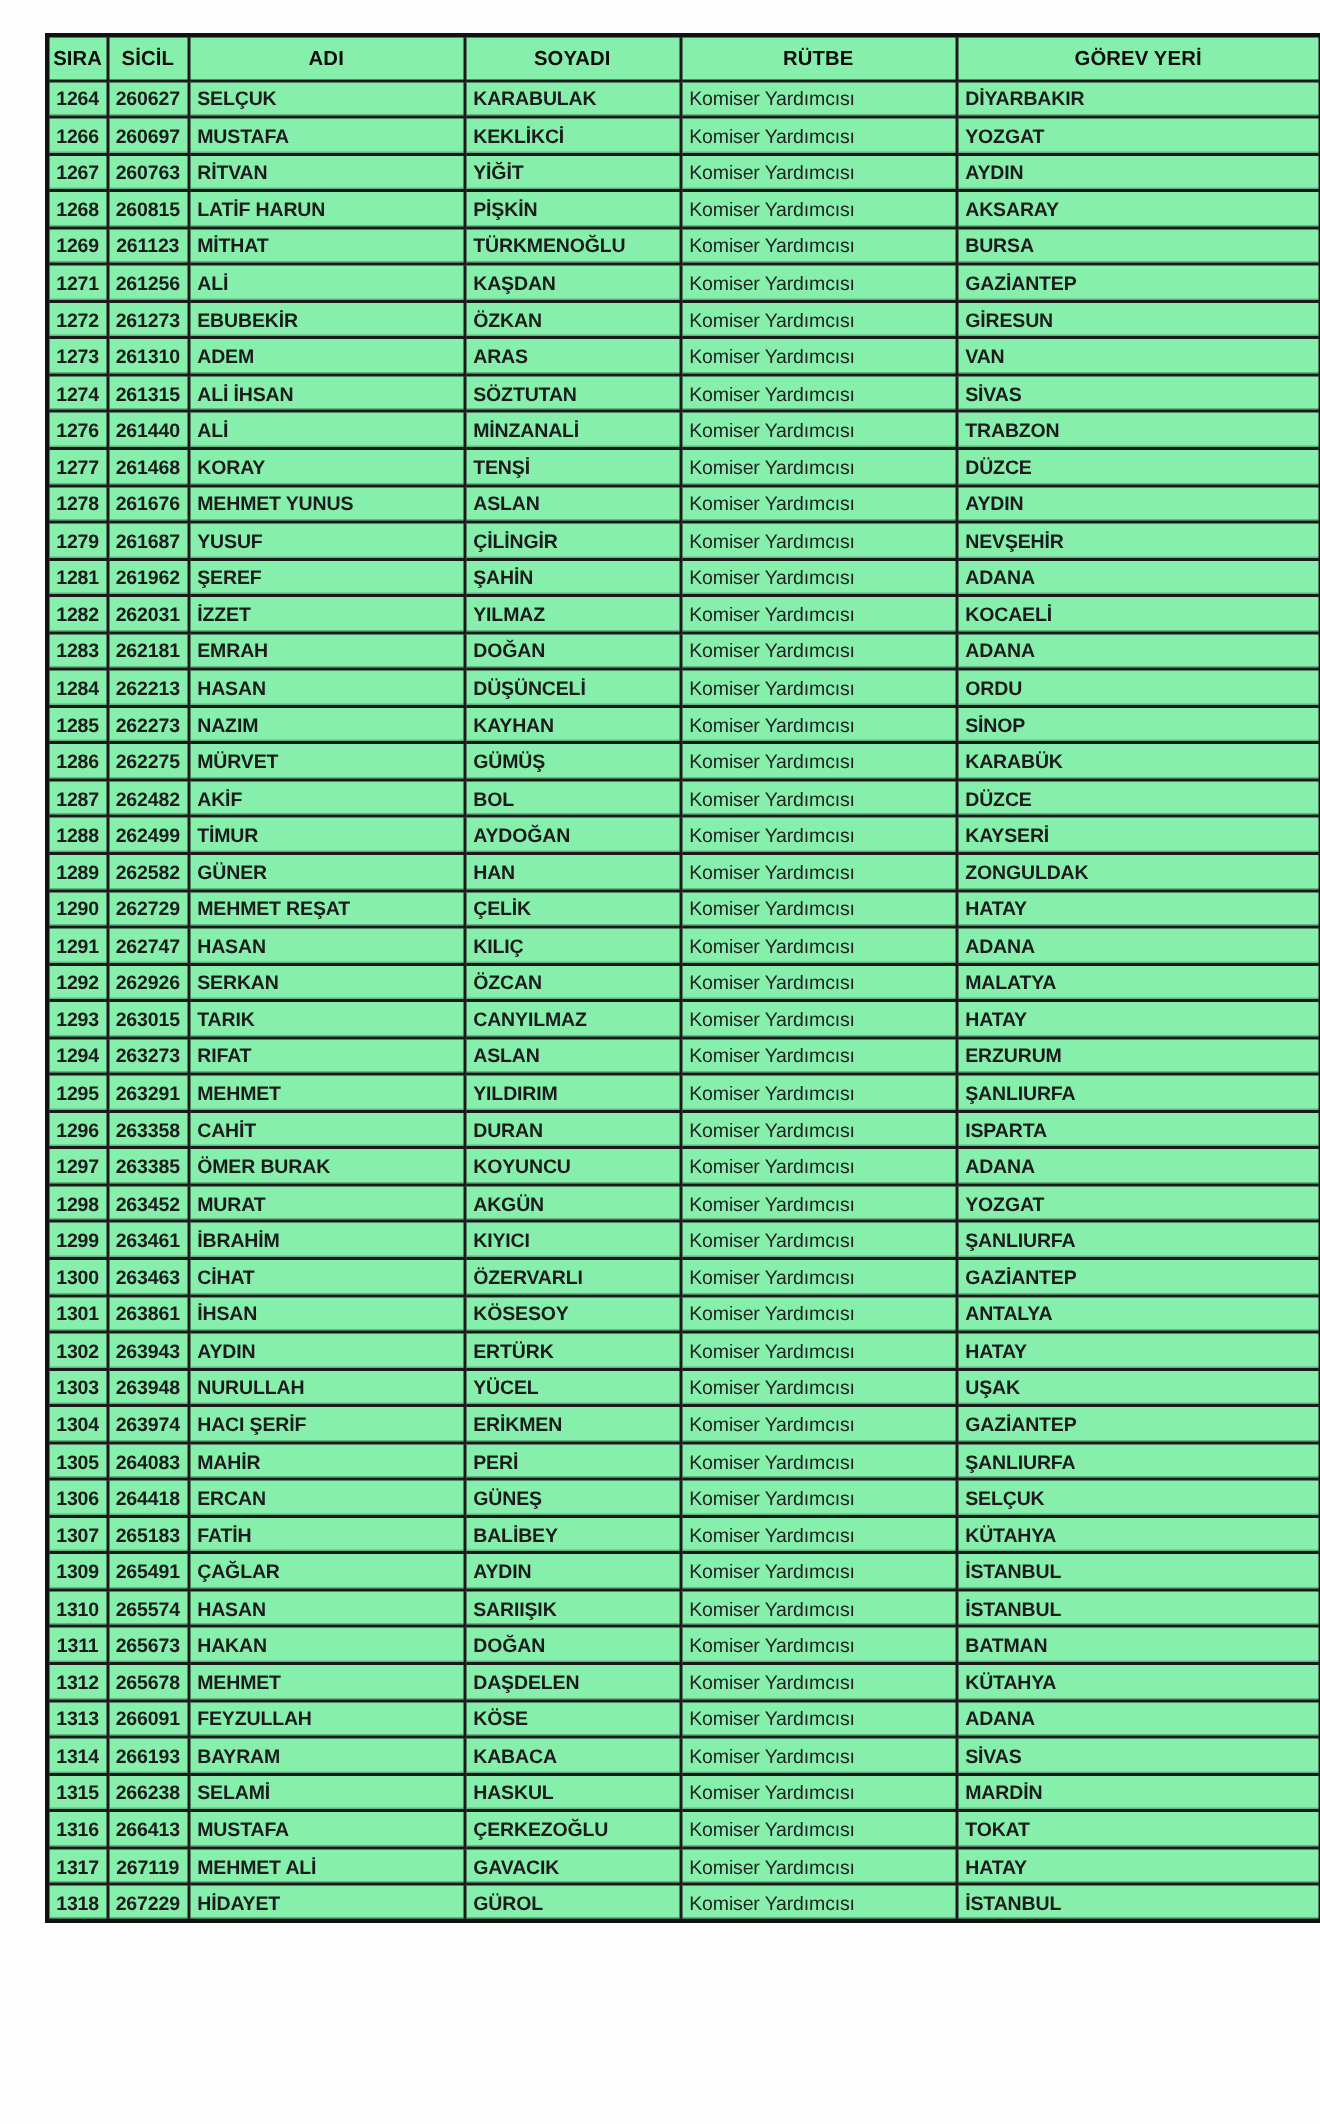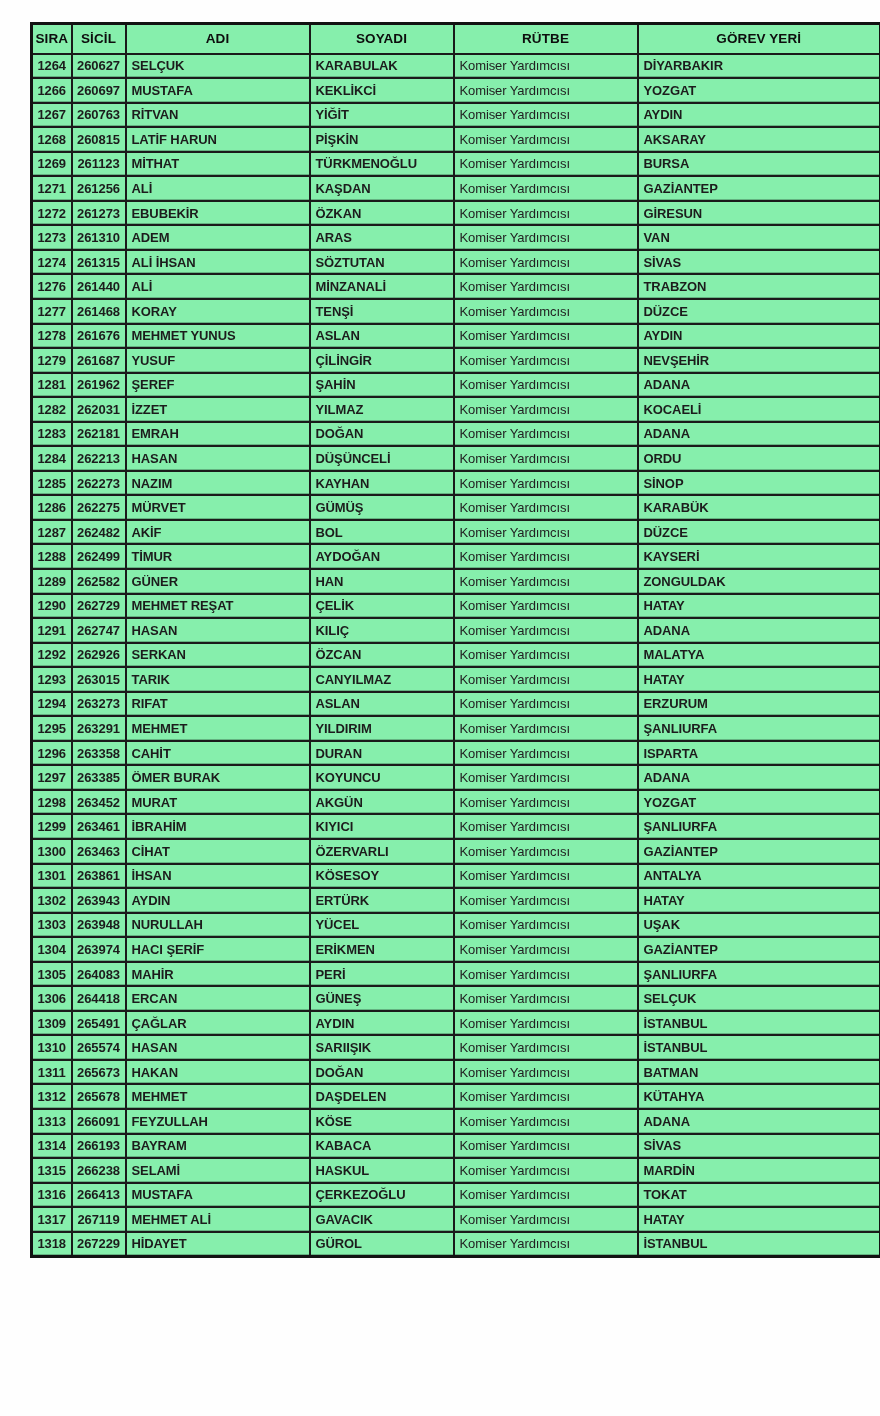--- a/index.html
+++ b/index.html
@@ -400,20 +400,28 @@
         </tr>
         <tr>
           <td class="col-sira">1306</td>
           <td class="col-sicil">264418</td>
           <td class="col-adi">ERCAN</td>
           <td class="col-soyadi">GÜNEŞ</td>
           <td class="col-rutbe">Komiser Yardımcısı</td>
           <td class="col-gorev">SELÇUK</td>
         </tr>
         <tr>
+          <td class="col-sira">1307</td>
+          <td class="col-sicil">265183</td>
+          <td class="col-adi">FATİH</td>
+          <td class="col-soyadi">BALİBEY</td>
+          <td class="col-rutbe">Komiser Yardımcısı</td>
+          <td class="col-gorev">KÜTAHYA</td>
+        </tr>
+        <tr>
           <td class="col-sira">1309</td>
           <td class="col-sicil">265491</td>
           <td class="col-adi">ÇAĞLAR</td>
           <td class="col-soyadi">AYDIN</td>
           <td class="col-rutbe">Komiser Yardımcısı</td>
           <td class="col-gorev">İSTANBUL</td>
         </tr>
         <tr>
           <td class="col-sira">1310</td>
           <td class="col-sicil">265574</td>

